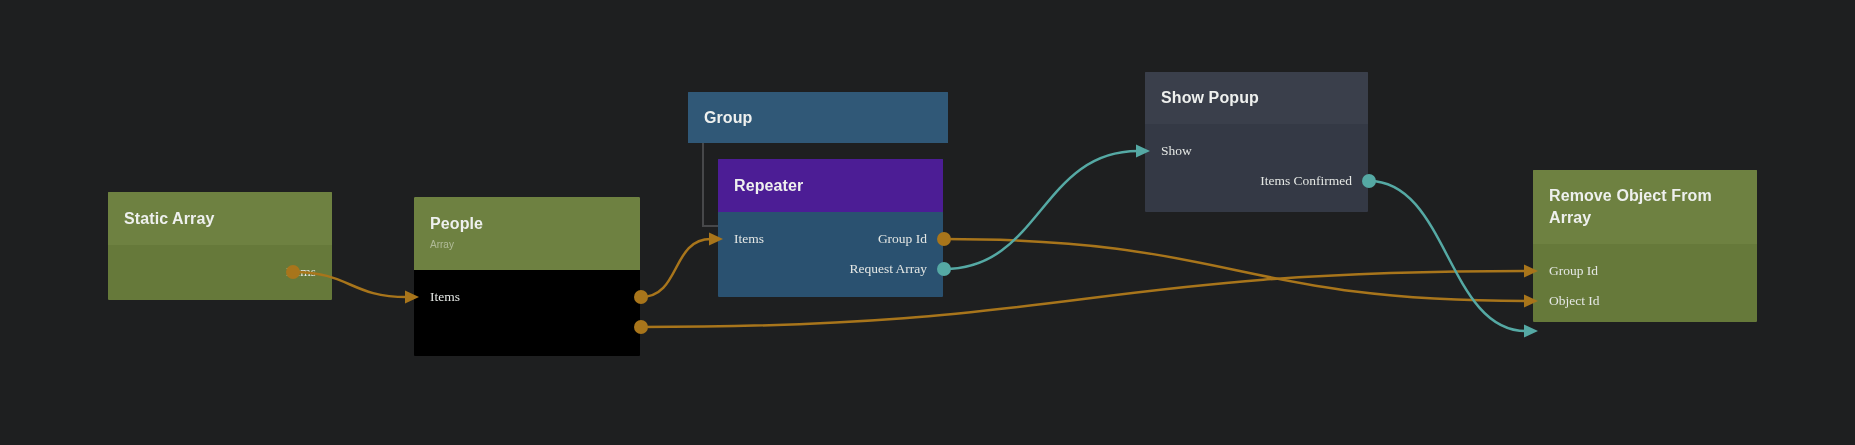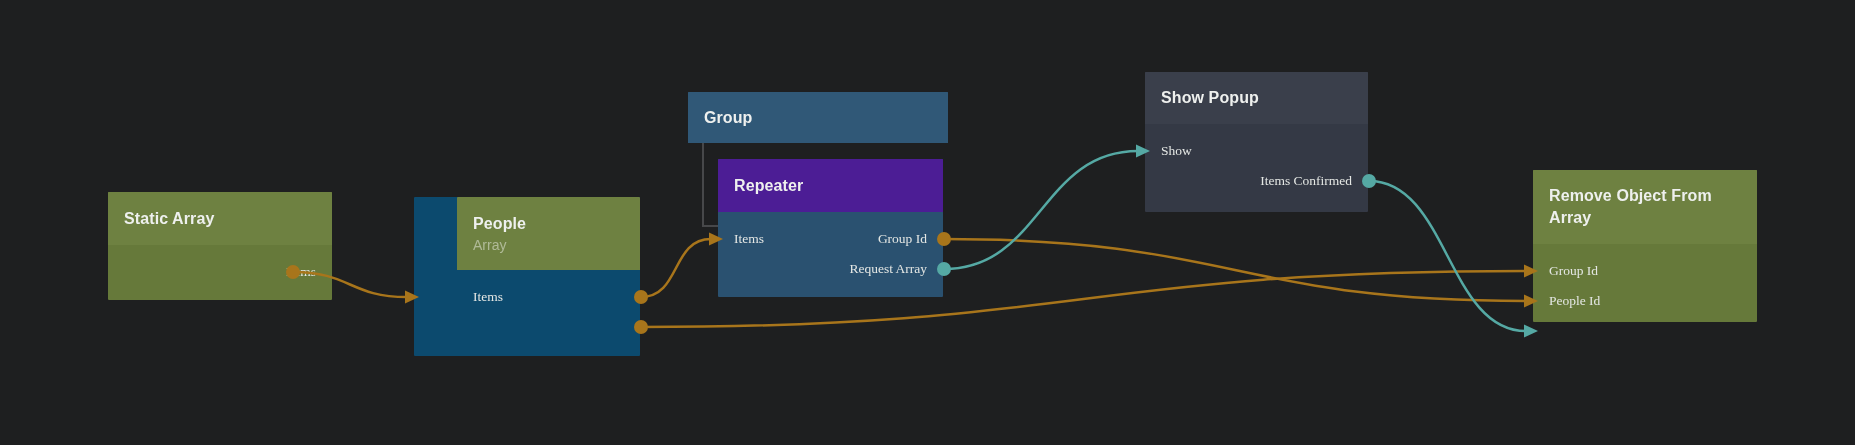--- a/index.html
+++ b/index.html
@@ -23,21 +23,21 @@
     border-radius:1px 1px 0 0;
   }
   .title{
     font-size:16px;
     font-weight:600;
     line-height:22px;
     color:var(--title-color,#eef0ee);
     letter-spacing:0.1px;
   }
   .subtitle{
-    font-size:14px;
+    font-size:10px;
     line-height:20px;
     color:var(--subtitle-color,rgba(255,255,255,0.45));
   }
   .body{padding-top:12px;}
   .row{
     display:flex;
     justify-content:space-between;
     align-items:center;
     height:30px;
     padding:0 16px;
@@ -60,21 +60,21 @@
       <div class="hd" style="height: 53px; background: rgb(110, 129, 65);">
         <div class="title">Static Array</div>
       </div>
       <div class="body">
         <div class="row">
           <span></span>
           <span>Items</span>
         </div>
       </div>
     </div>
-    <div class="node" style="left: 414px; top: 197px; width: 226px; height: 159px; background: #0c4a6e; z-index: 1; padding-left: 43px;">
+    <div class="node" style="left: 414px; top: 197px; width: 226px; height: 159px; background: #000000; z-index: 1;">
       <div class="hd" style="height: 73px; background: rgb(110, 129, 65);">
         <div class="title">People</div>
         <div class="subtitle">Array</div>
       </div>
       <div class="body">
         <div class="row">
           <span>Items</span>
           <span></span>
         </div>
       </div>
@@ -118,21 +118,21 @@
     <div class="node" style="left: 1533px; top: 170px; width: 224px; height: 152px; background: rgb(102, 121, 58); z-index: 1;">
       <div class="hd" style="height: 74px; background: rgb(110, 129, 65);">
         <div class="title">Remove Object From Array</div>
       </div>
       <div class="body">
         <div class="row">
           <span>Group Id</span>
           <span></span>
         </div>
         <div class="row">
-          <span>People Id</span>
+          <span>Object Id</span>
           <span></span>
         </div>
       </div>
     </div>
     <svg class="wires" width="1855" height="445" viewBox="0 0 1855 445">
       <path d="M 703 143 L 703 226 L 718 226" fill="none" stroke="#47484a" stroke-width="2"></path>
       <path d="M 293 272 C 350 272, 350 297, 407 297" fill="none" stroke="#a8751b" stroke-width="2.5"></path>
       <circle cx="293" cy="272" r="7" fill="#a8751b"></circle>
       <polygon points="405,290.5 419,297 405,303.5" fill="#a8751b"></polygon>
       <path d="M 641 297 C 681 297, 671 239, 711 239" fill="none" stroke="#a8751b" stroke-width="2.5"></path>

